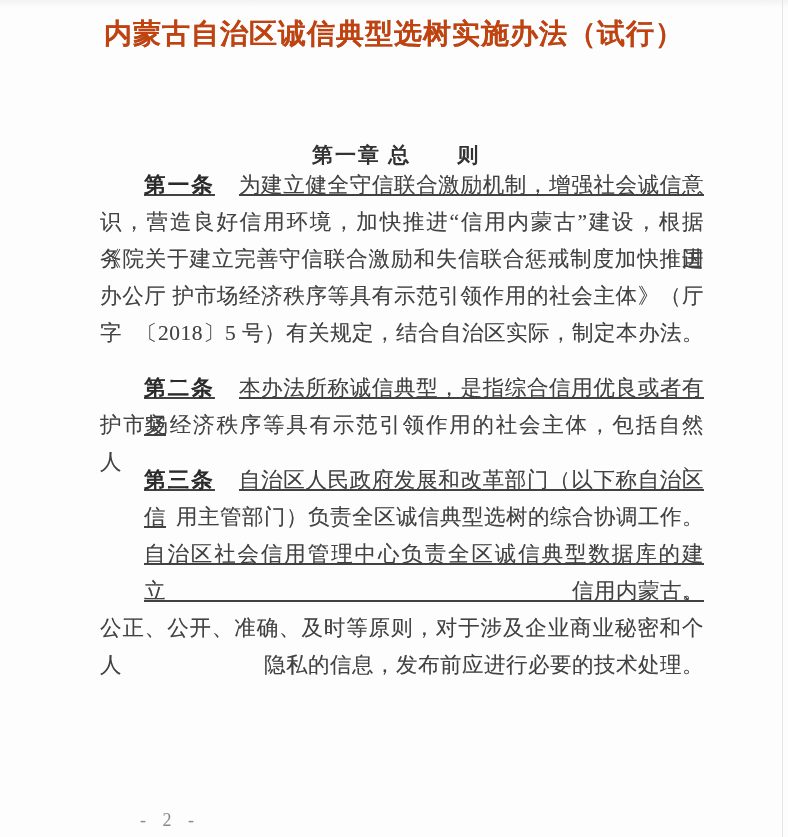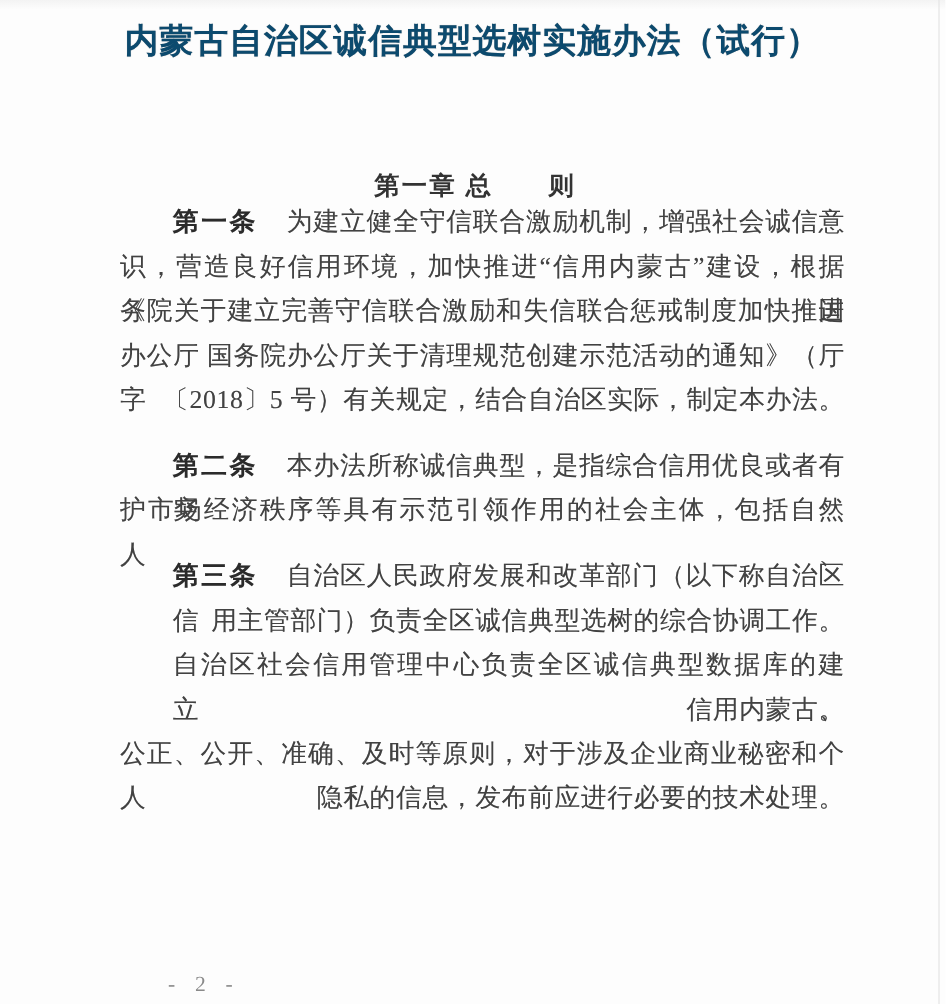--- a/index.html
+++ b/index.html
@@ -36,21 +36,21 @@
 
   .doc-title {
     position: absolute;
     top: 15px;
     left: 0;
     width: 788px;
     text-align: center;
     font-size: 28px;
     font-weight: 700;
     letter-spacing: 1px;
-    color: #0c4a6e;
+    color: #c2410c;
     text-shadow: 0 0 0.6px rgba(40,40,40,0.45);
     white-space: nowrap;
   }
 
   .chapter-heading {
     position: absolute;
     top: 111px;
     left: 2px;
     width: 788px;
     text-align: center;
@@ -77,21 +77,21 @@
     white-space: nowrap;
     letter-spacing: 0.5px;
     text-align: right;
   }
   
   .line.j {
     text-align: justify;
     text-align-last: justify;
     white-space: normal;
   }
-  .line.indent { padding-left: 44px; }
+  .line.indent { padding-left: 44px; text-decoration: underline; }
   .line.j.indent { width: 560px; }
   .line.gap { margin-top: 18px; }
   .art-num {
     font-weight: 700;
     color: #2b2b2b;
     margin-right: 24px;
     font-family: "Liberation Sans", "DejaVu Sans", sans-serif;
     letter-spacing: 2px;
   }
 
@@ -115,21 +115,21 @@
 
   <div class="doc-title">内蒙古自治区诚信典型选树实施办法（试行）</div>
 
   <div class="chapter-heading">第一章 总　　则</div>
 
   <div class="body-text">
 
     <div class="line j indent"><span class="art-num">第一条</span><span class="t">为建立健全守信联合激励机制，增强社会诚信意</span></div>
     <div class="line j">识，营造良好信用环境，加快推进“信用内蒙古”建设，根据《国</div>
     <div class="line j">务院关于建立完善守信联合激励和失信联合惩戒制度加快推进</div>
-    <div class="line j">办公厅 国务院办公厅关于清理规范创建示范活动的通知》（厅字</div>
+    <div class="line j">办公厅 护市场经济秩序等具有示范引领作用的社会主体》（厅字</div>
     <div class="line">〔2018〕5 号）有关规定，结合自治区实际，制定本办法。</div>
 
     <div class="line j indent gap"><span class="art-num">第二条</span><span class="t">本办法所称诚信典型，是指综合信用优良或者有突</span></div>
     <div class="line j">护市场经济秩序等具有示范引领作用的社会主体，包括自然人、</div>
 
     <div class="line j indent gap"><span class="art-num">第三条</span><span class="t">自治区人民政府发展和改革部门（以下称自治区信</span></div>
     <div class="line">用主管部门）负责全区诚信典型选树的综合协调工作。</div>
     <div class="line j indent">自治区社会信用管理中心负责全区诚信典型数据库的建立、</div>
     <div class="line">信用内蒙古。</div>
 

